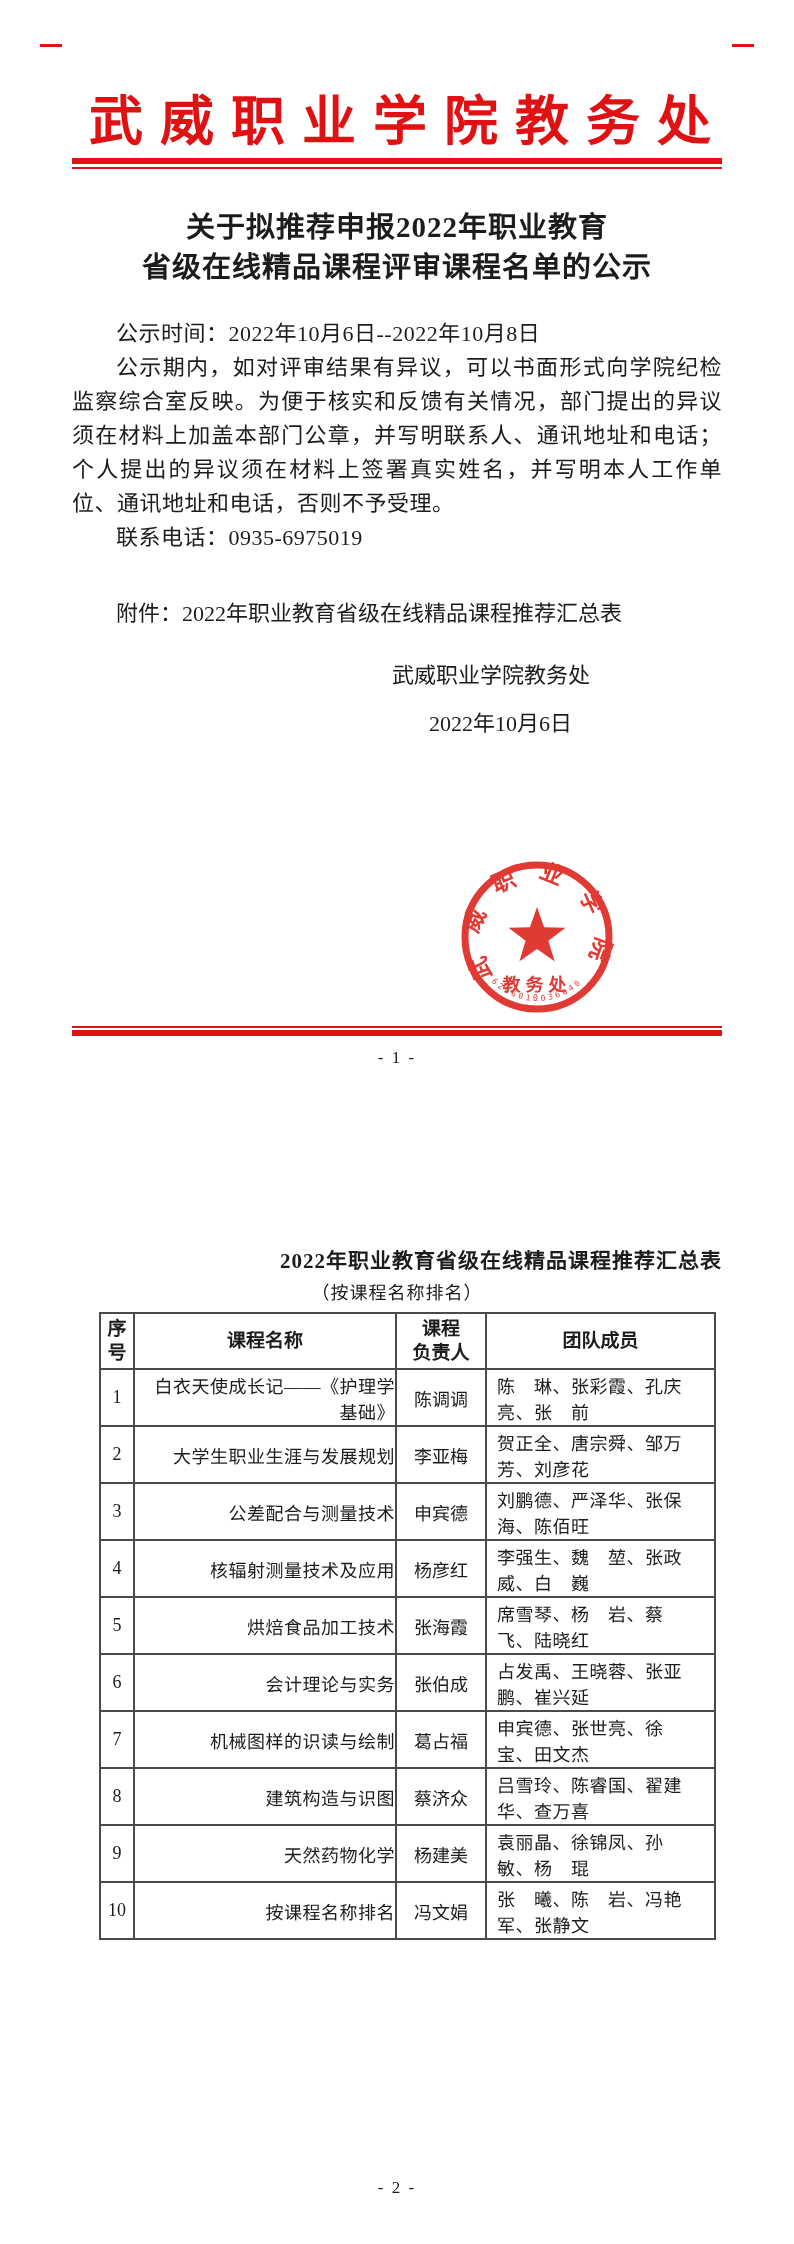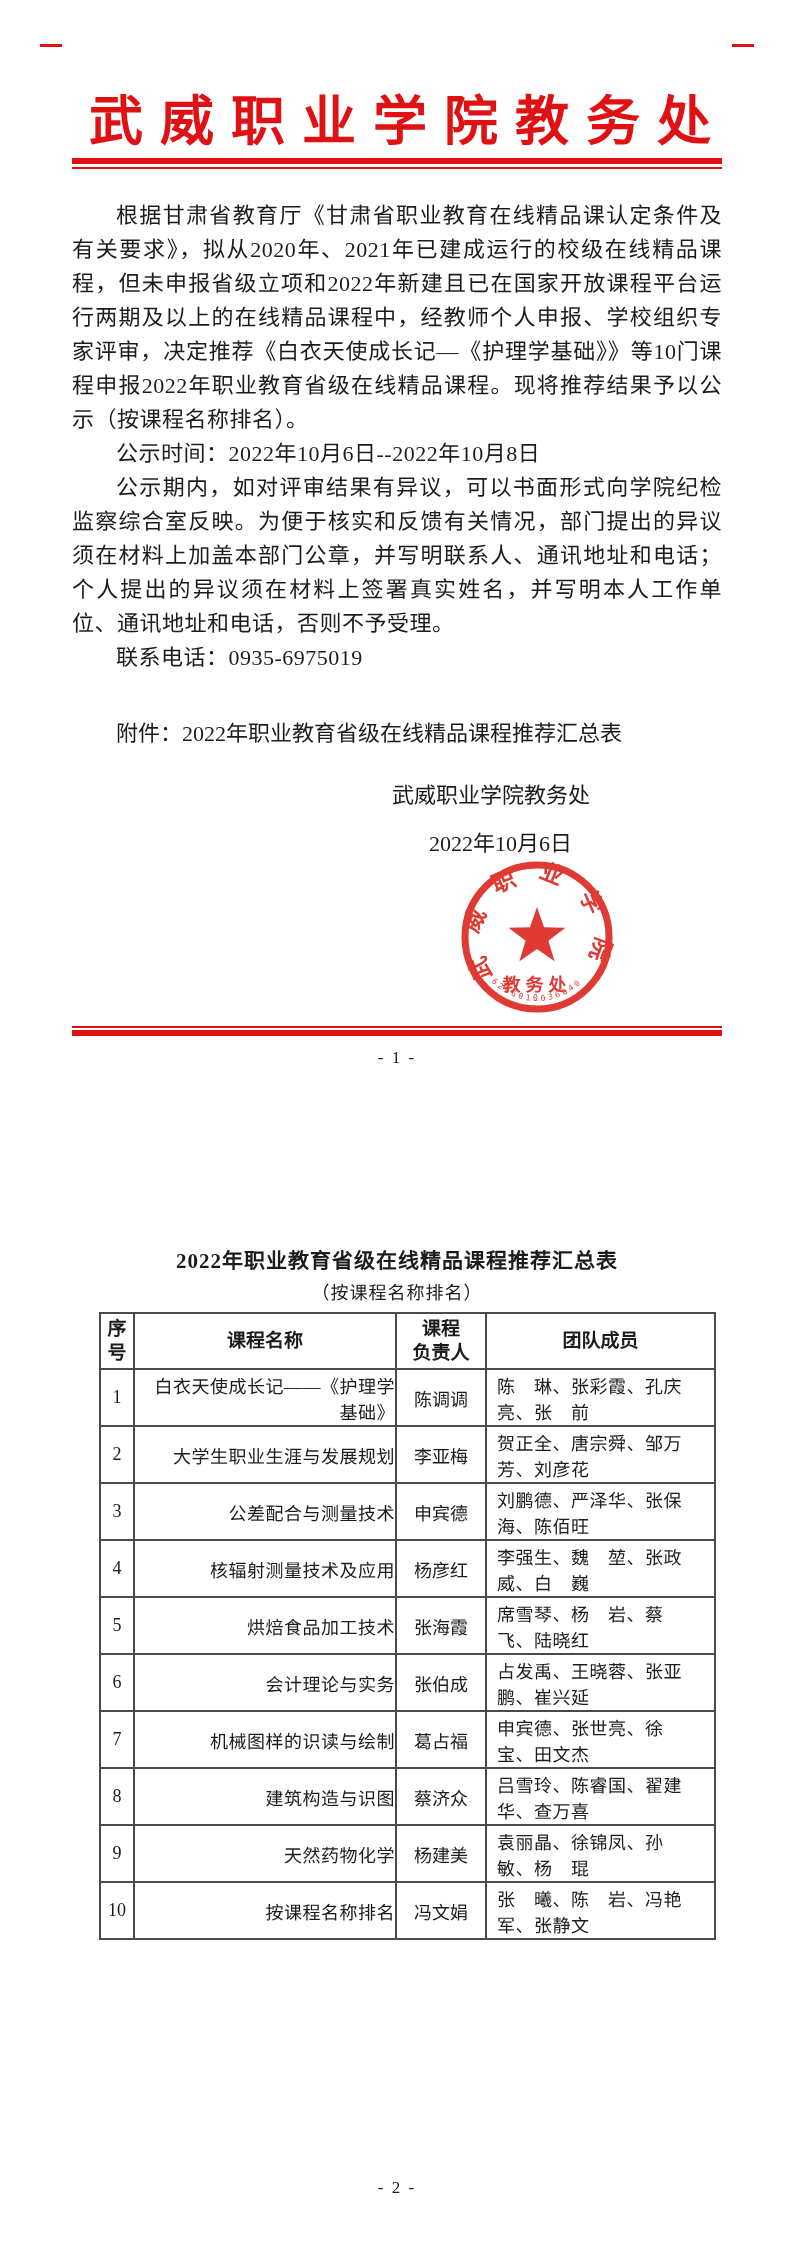--- a/index.html
+++ b/index.html
@@ -81,21 +81,21 @@
   .footer-rule .rule-thick{height:6px;}
   .page-num{
     position:absolute;left:0;right:0;text-align:center;
     font-size:17px;letter-spacing:2px;
   }
   .page1 .page-num{top:1048px;}
   .page2 .page-num{top:1028px;}
 
   
   .table-title{
-    padding-top:96px;text-align:center;
+    padding-top:96px;text-align:right;
     font-size:21px;line-height:30px;font-weight:bold;letter-spacing:1px;
   }
   .table-subtitle{
     margin-top:4px;text-align:center;font-size:18px;line-height:26px;letter-spacing:1px;
   }
   table.summary{
     margin-top:6px;margin-left:27px;
     width:615px;border-collapse:collapse;table-layout:fixed;
   }
   table.summary th,table.summary td{
@@ -126,23 +126,26 @@
     <div class="corner-mark right"></div>
 
     <h1 class="masthead">武威职业学院教务处</h1>
 
     <div class="rule-block">
       <div class="rule-thick"></div>
       <div class="rule-gap"></div>
       <div class="rule-thin"></div>
     </div>
 
+    <h2 class="doc-title">
+      <span style="display:block">关于拟推荐申报2022年职业教育</span>
+      <span style="display:block">省级在线精品课程评审课程名单的公示</span>
+    </h2>
 
     <div class="body-text">
-      <p>根据甘肃省教育厅《甘肃省职业教育在线精品课认定条件及有关要求》，拟从2020年、2021年已建成运行的校级在线精品课程，但未申报省级立项和2022年新建且已在国家开放课程平台运行两期及以上的在线精品课程中，经教师个人申报、学校组织专家评审，决定推荐《白衣天使成长记—《护理学基础》》等10门课程申报2022年职业教育省级在线精品课程。现将推荐结果予以公示（按课程名称排名）。</p>
       <p>公示时间：2022年10月6日--2022年10月8日</p>
       <p>公示期内，如对评审结果有异议，可以书面形式向学院纪检监察综合室反映。为便于核实和反馈有关情况，部门提出的异议须在材料上加盖本部门公章，并写明联系人、通讯地址和电话；个人提出的异议须在材料上签署真实姓名，并写明本人工作单位、通讯地址和电话，否则不予受理。</p>
       <p>联系电话：0935-6975019</p>
     </div>
 
     <p class="attachment">附件：2022年职业教育省级在线精品课程推荐汇总表</p>
 
     <p class="signer">武威职业学院教务处</p>
     <p class="sign-date">2022年10月6日</p>
 

